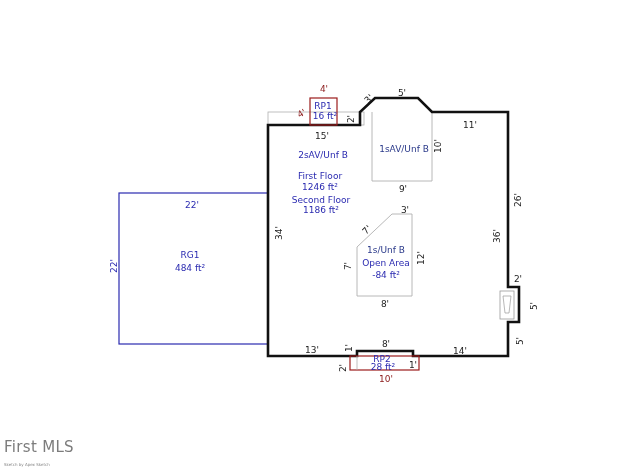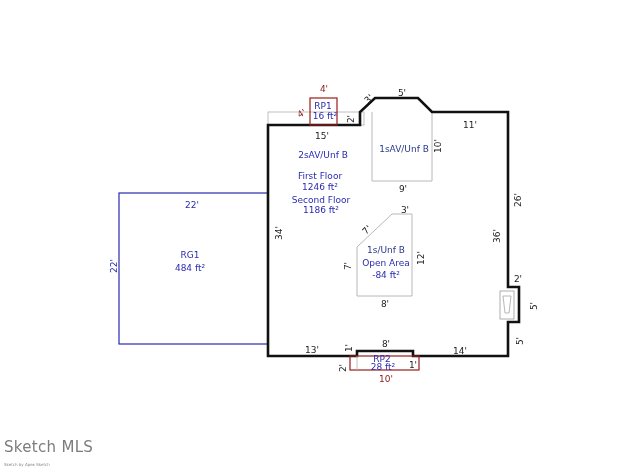--- a/index.html
+++ b/index.html
@@ -116,14 +116,14 @@
     <rect x="350" y="356" width="69" height="14" fill="none" stroke="#9b1c1c" stroke-width="1.2"></rect>
     <line x1="357" y1="356" x2="357" y2="370" stroke="#b0b0b0" stroke-width="0.8"></line>
     <text class="dim" x="346" y="368" text-anchor="middle" transform="rotate(-90 346 368)">2'</text>
     <text class="dim" x="413" y="368" text-anchor="middle">1'</text>
     <text class="dim-red" x="386" y="382" text-anchor="middle">10'</text>
     <text class="lbl-blue" x="382" y="362" text-anchor="middle">RP2</text>
     <text class="lbl-blue" x="383" y="370" text-anchor="middle">28 ft²</text>
   </g>
 </svg>
 
-<div class="wm">Sketch MLS</div>
+<div class="wm">First MLS</div>
 <div class="wm-sub">Sketch by Apex Sketch</div>
 
 </body></html>

